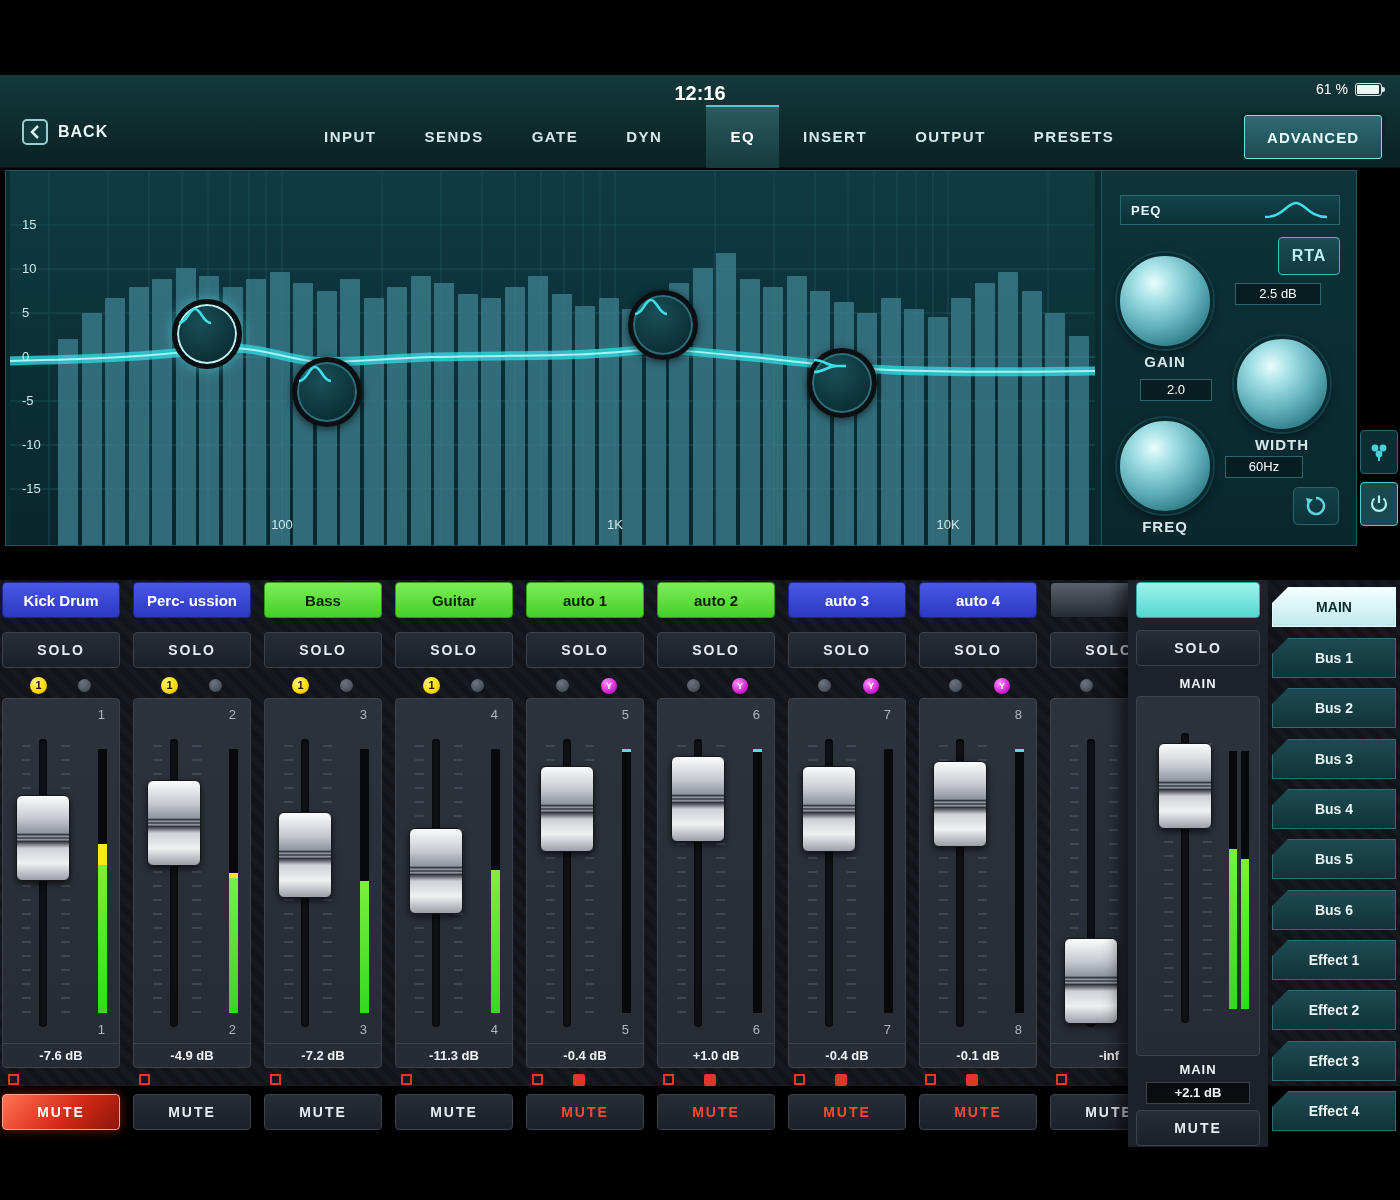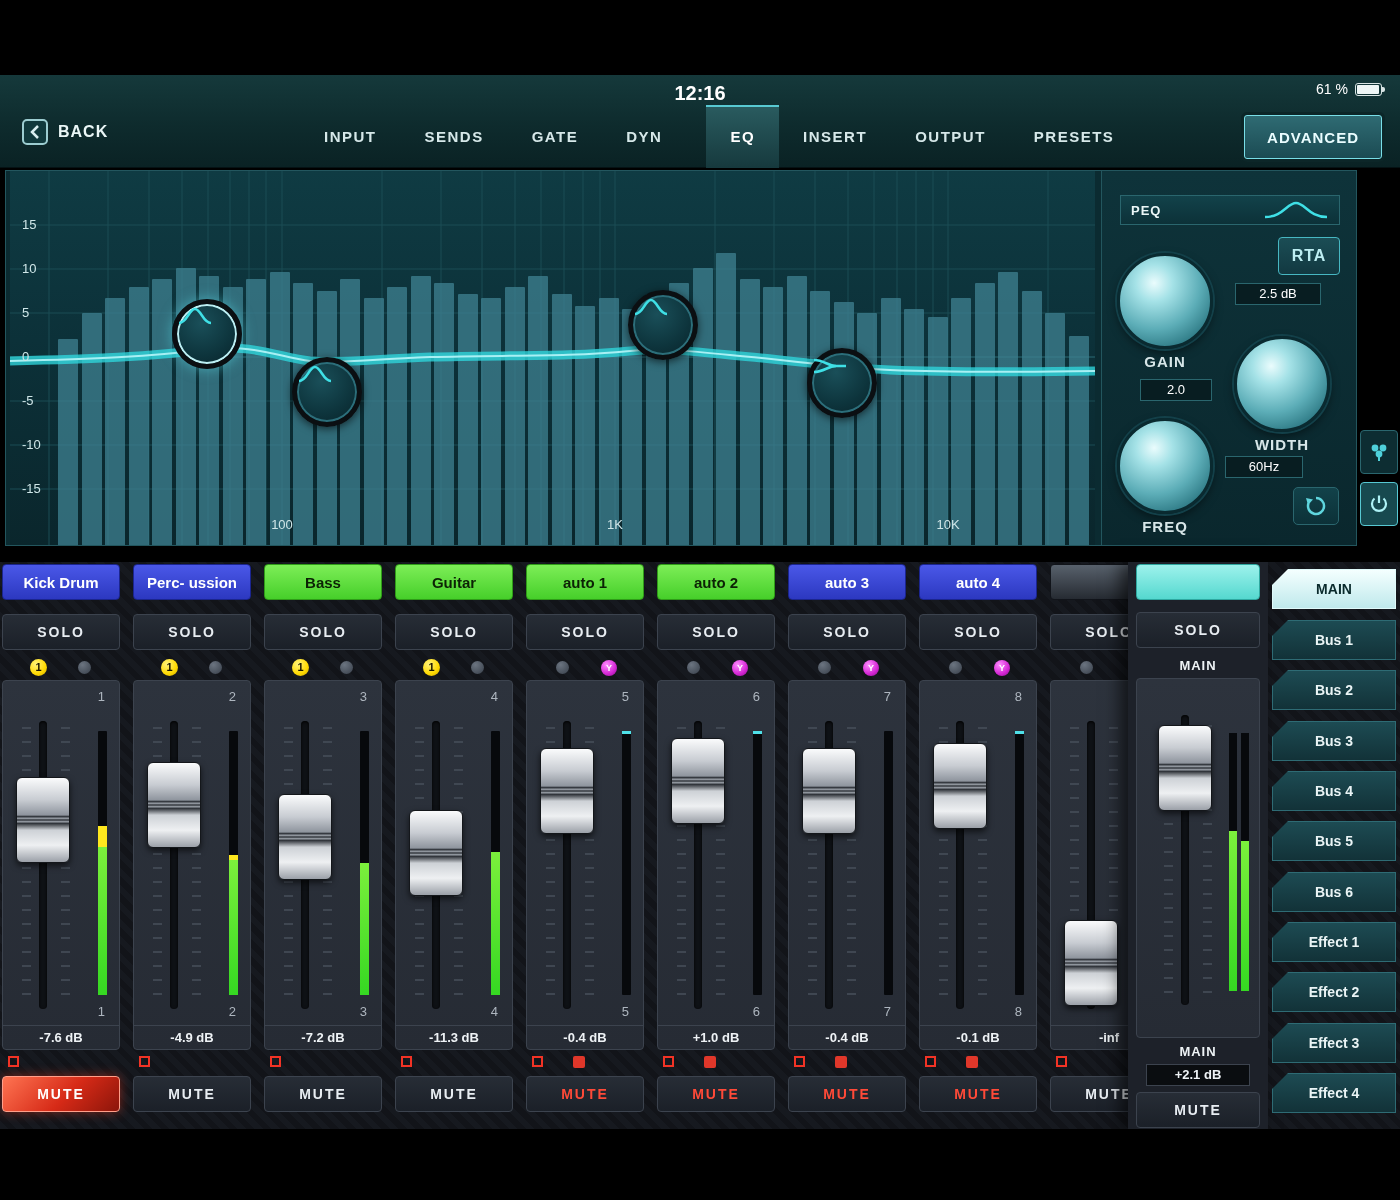--- a/index.html
+++ b/index.html
@@ -66,21 +66,21 @@
           color:#fff; font-size:13px; text-align:center; line-height:20px; }
   .reset-btn { position:absolute; left:191px; top:316px; width:46px; height:38px;
                background:linear-gradient(180deg,#12424a,#0c3138); border:1px solid #2a666e; border-radius:5px;
                display:flex; align-items:center; justify-content:center; cursor:pointer; }
 
   .side-btn { position:absolute; width:38px; height:44px; background:#0d2d32; border:1px solid #2a666e;
               border-radius:4px; display:flex; align-items:center; justify-content:center; cursor:pointer; }
   .side-btn.lit { background:#17494f; border-color:#57c8d2; }
 
   
-  .mixer { position:absolute; top:562px; left:0; right:0; height:567px;
+  .mixer { position:absolute; top:580px; left:0; right:0; height:506px;
            background:repeating-linear-gradient(45deg,#16191f 0 6px,#121419 6px 12px); }
   .strip { position:absolute; top:0; width:118px; height:560px; }
   .ch-name { height:36px; border-radius:4px; display:flex; align-items:center; justify-content:center;
              font-size:15px; font-weight:bold; margin-top:2px; cursor:pointer; overflow:hidden; white-space:nowrap; }
   .ch-name.blue { background:linear-gradient(180deg,#4a58e8,#2c38c0); border:1px solid #1b258f; color:#fff; }
   .ch-name.green { background:linear-gradient(180deg,#7dee57,#46cf2a); border:1px solid #2f9c18; color:#0c2205; }
   .ch-name.teal { background:linear-gradient(180deg,#9df2ec,#55d8cf); border:1px solid #2fa8a0; color:#07312e; }
   .ch-name.dark { background:linear-gradient(180deg,#58616c,#262b32); border:1px solid #11141a; color:#cfd6dc; }
   .btn-dark { width:100%; height:36px; background:linear-gradient(180deg,#272d36,#1b2028); border:1px solid #3c434e;
               border-radius:4px; color:#e8edf2; font-size:14px; font-weight:bold; letter-spacing:2px; cursor:pointer;

